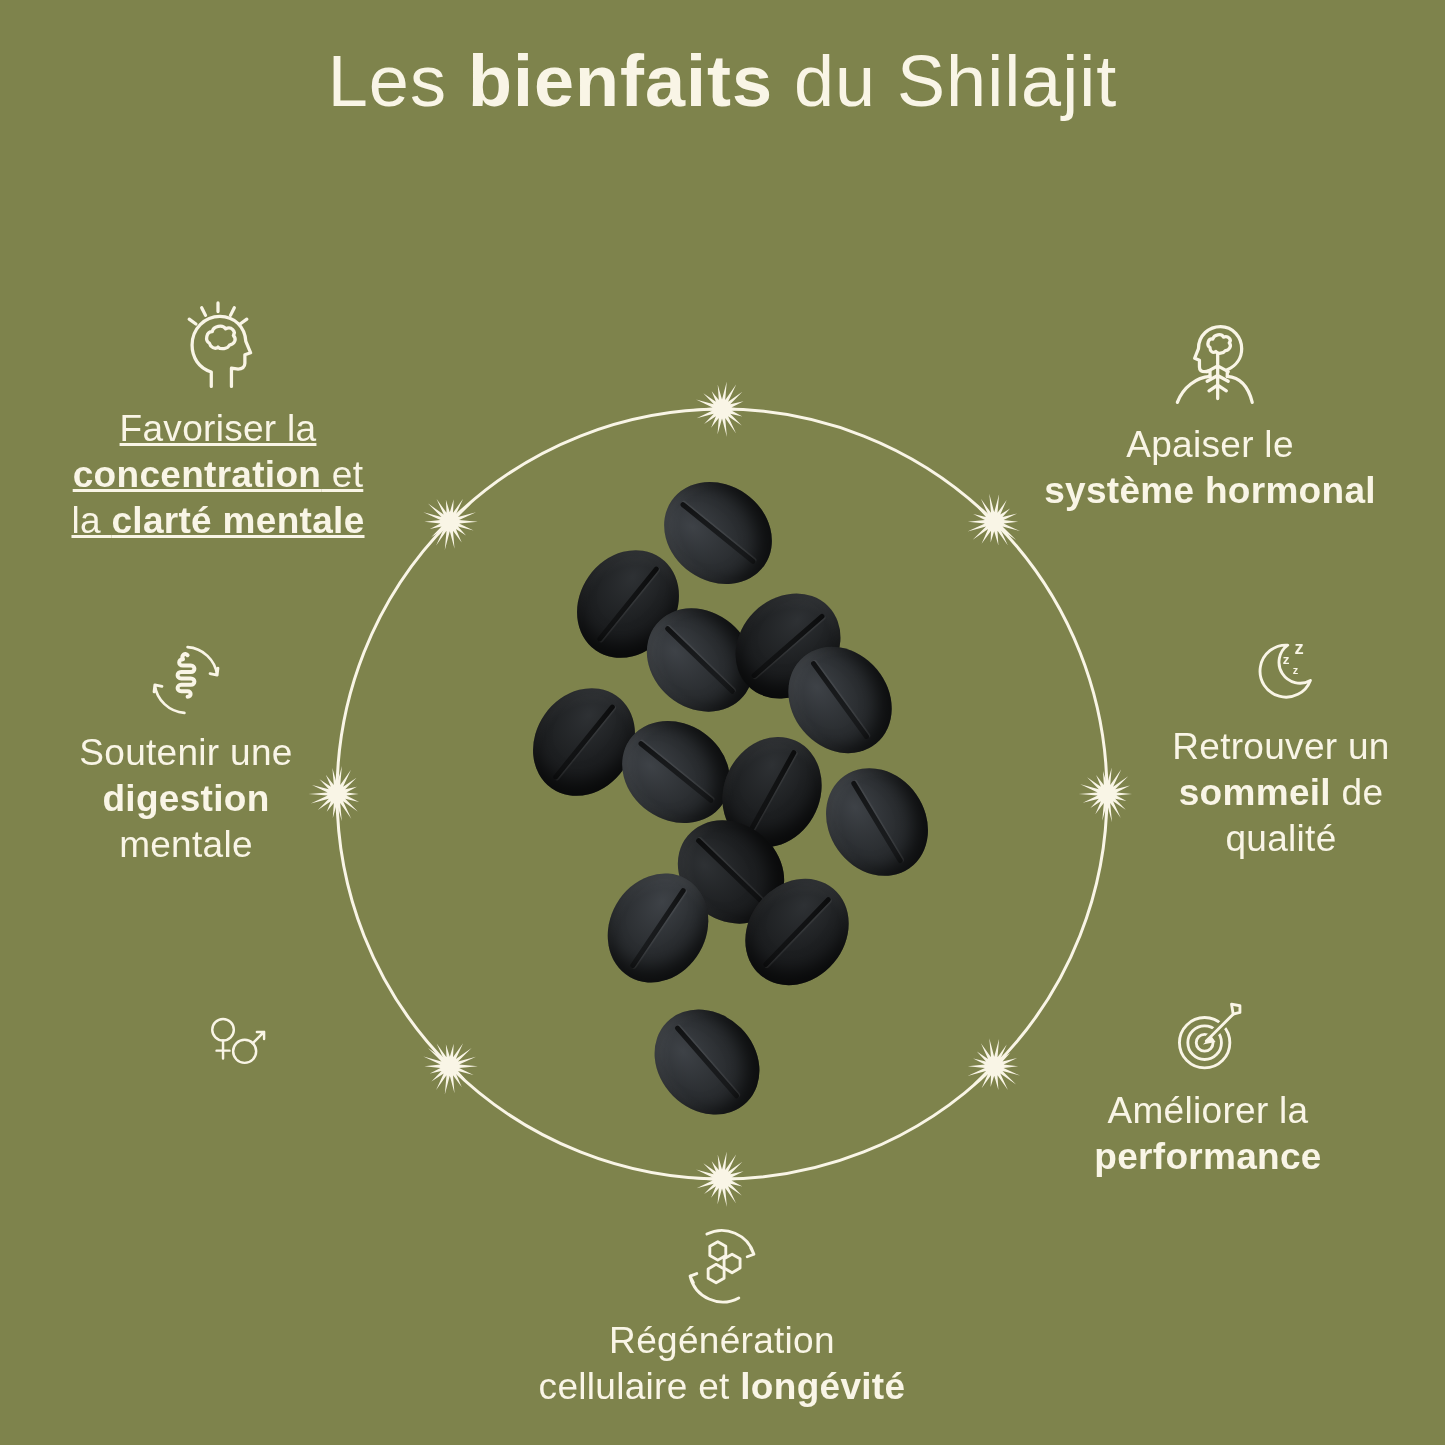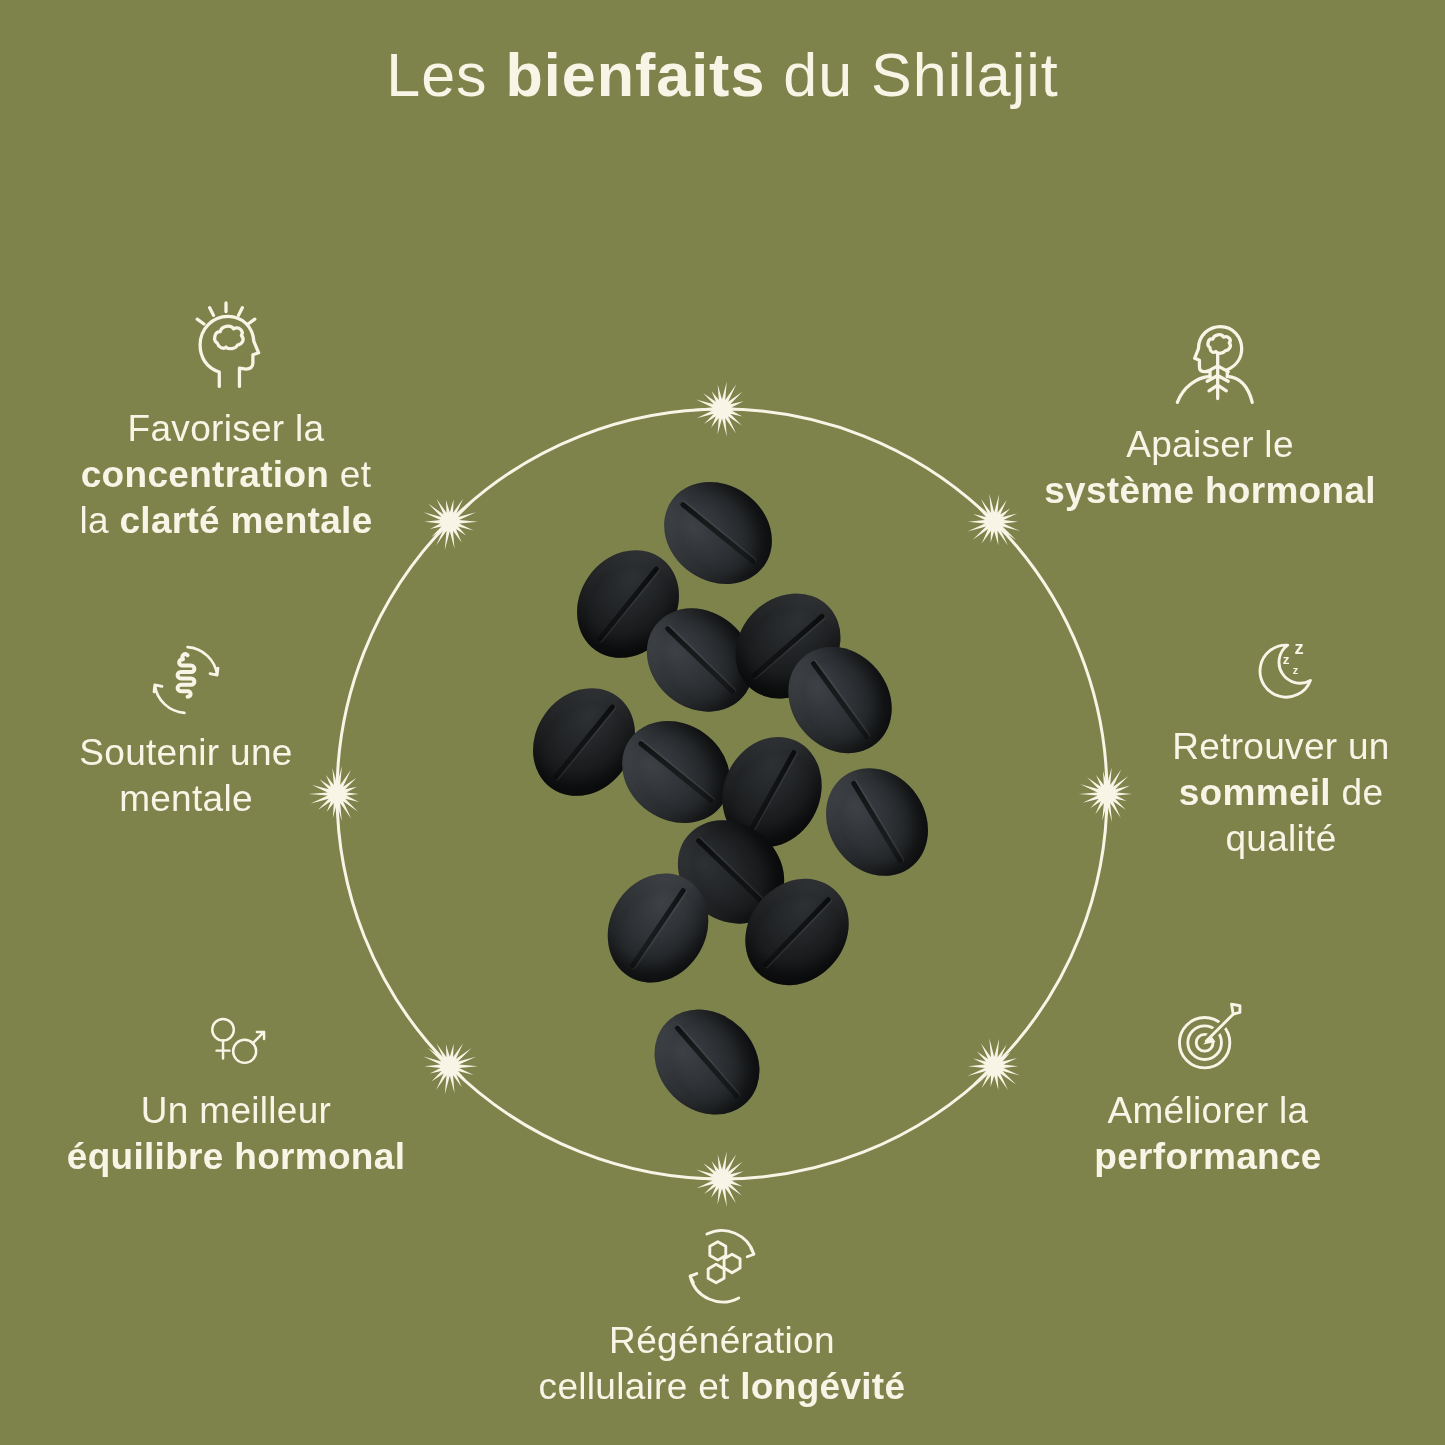--- a/index.html
+++ b/index.html
@@ -10,21 +10,21 @@
     color:var(--ink,#F9F5E6);
   }
   .stage{position:relative;width:1445px;height:1445px;}
   
   #ring-svg{position:absolute;left:0;top:0;width:1445px;height:1445px;}
   #ring-svg circle{fill:none;stroke:var(--ink);stroke-width:3;}
   #ring-svg polygon{fill:var(--ink);}
   
   .title{
     position:absolute;left:0;top:42px;width:100%;
-    text-align:center;font-size:61px;font-weight:400;letter-spacing:1px;
+    text-align:center;font-size:72px;font-weight:400;letter-spacing:1px;
     margin:0;line-height:1.1;
   }
   .title b{font-weight:700;}
   
   #pills{position:absolute;left:0;top:0;width:100%;height:100%;}
   .pill{position:absolute;width:96px;height:113px;border-radius:50%;}
   .pill--dark{background:radial-gradient(ellipse at 38% 28%, #2e3134 0%, #1d1f21 45%, #0f1011 100%);}
   .pill--light{background:radial-gradient(ellipse at 40% 28%, #3e4247 0%, #282b2e 50%, #141617 100%);}
   .pill{box-shadow:inset -8px -12px 16px rgba(0,0,0,.55), inset 5px 7px 12px rgba(255,255,255,.05);}
   .pill::after{
@@ -39,21 +39,21 @@
   .icon svg{display:block;width:100%;height:100%;}
   .icon svg *{stroke:var(--ink);stroke-width:3.4;fill:none;stroke-linecap:round;stroke-linejoin:round;}
   .icon svg .fill{fill:var(--ink);stroke:none;}
   .icon svg text{fill:var(--ink);stroke:none;font-family:"Liberation Sans",sans-serif;font-weight:700;}
   .icon svg .bgline{stroke:var(--bg);stroke-width:10;}
   .icon svg .thick{stroke-width:5;}
   .btext{font-size:37px;font-weight:400;line-height:46px;letter-spacing:.3px;}
   .btext b{font-weight:700;}
   .b-energy{top:160px;left:722px;width:480px;}
   .b-energy .icon{width:92px;height:92px;}
-  .b-focus{top:300px;left:226px;width:430px;}
+  .b-focus{top:300px;left:218px;width:430px;text-decoration:underline;}
   .b-focus .icon{width:96px;height:96px;}
   .b-nervous{top:316px;left:1210px;width:420px;}
   .b-nervous .icon{width:96px;height:96px;}
   .b-digestion{top:640px;left:186px;width:320px;}
   .b-digestion .icon{width:80px;height:80px;}
   .b-sleep{top:630px;left:1281px;width:320px;}
   .b-sleep .icon{width:84px;height:84px;}
   .b-hormonal{top:1006px;left:236px;width:440px;}
   .b-hormonal .icon{width:72px;height:72px;}
   .b-performance{top:994px;left:1208px;width:360px;}
@@ -133,20 +133,21 @@
     <div class="icon">
       <svg viewBox="0 0 100 100">
         <path d="M52 9 A40 40 0 0 1 89 44 M89 44 L80 42 M89 44 L90 35"></path>
         <path d="M48 91 A40 40 0 0 1 11 56 M11 56 L20 58 M11 56 L10 65"></path>
         <path class="thick" d="M46 24 C40 24 40 32 46 32 L56 32 C62 32 62 40 56 40 L44 40 C38 40 38 48 44 48 L56 48 C62 48 62 56 56 56 L44 56 C38 56 38 64 44 64 L52 64 C57 64 57 71 52 71"></path>
         <path class="thick" d="M46 24 C44 19 49 15 52 19"></path>
       </svg>
     </div>
     <div class="btext">
         <div class="bline"><span>Soutenir une</span></div>
+        <div class="bline"><b>digestion</b></div>
         <div class="bline"><span>mentale</span></div>
       </div>
   </div>
 
   <div class="benefit b-sleep">
     <div class="icon">
       <svg viewBox="0 0 100 100">
         <path d="M58 18 A31 31 0 1 0 85 60 A25 25 0 0 1 58 18 Z"></path>
         <text x="66" y="28" font-size="22">z</text>
         <text x="52" y="40" font-size="16">z</text>
@@ -162,24 +163,20 @@
 
   <div class="benefit b-hormonal">
     <div class="icon">
       <svg viewBox="0 0 100 100">
         <circle cx="32" cy="33" r="15"></circle>
         <path d="M32 48 V73 M23 62 H41"></path>
         <circle cx="62" cy="63" r="16"></circle>
         <path d="M73 52 L89 36 M79 36 L89 36 L89 46"></path>
       </svg>
     </div>
-    <div class="btext">
-        <div class="bline"><span>Un meilleur</span></div>
-        <div class="bline"><b>équilibre hormonal</b></div>
-      </div>
   </div>
 
   <div class="benefit b-regeneration">
     <div class="icon">
       <svg viewBox="0 0 100 100">
         <path d="M45 21 L54.5 26.5 L54.5 37.5 L45 43 L35.5 37.5 L35.5 26.5 Z"></path>
         <path d="M62 36 L71.5 41.5 L71.5 52.5 L62 58 L52.5 52.5 L52.5 41.5 Z"></path>
         <path d="M43 48 L52.5 53.5 L52.5 64.5 L43 70 L33.5 64.5 L33.5 53.5 Z"></path>
         <path d="M32 12 A40 40 0 0 1 88 36 M88 36 L84 28 M88 36 L80 39"></path>
         <path d="M70 88 A40 40 0 0 1 12 62 M12 62 L16 70 M12 62 L20 59"></path>

